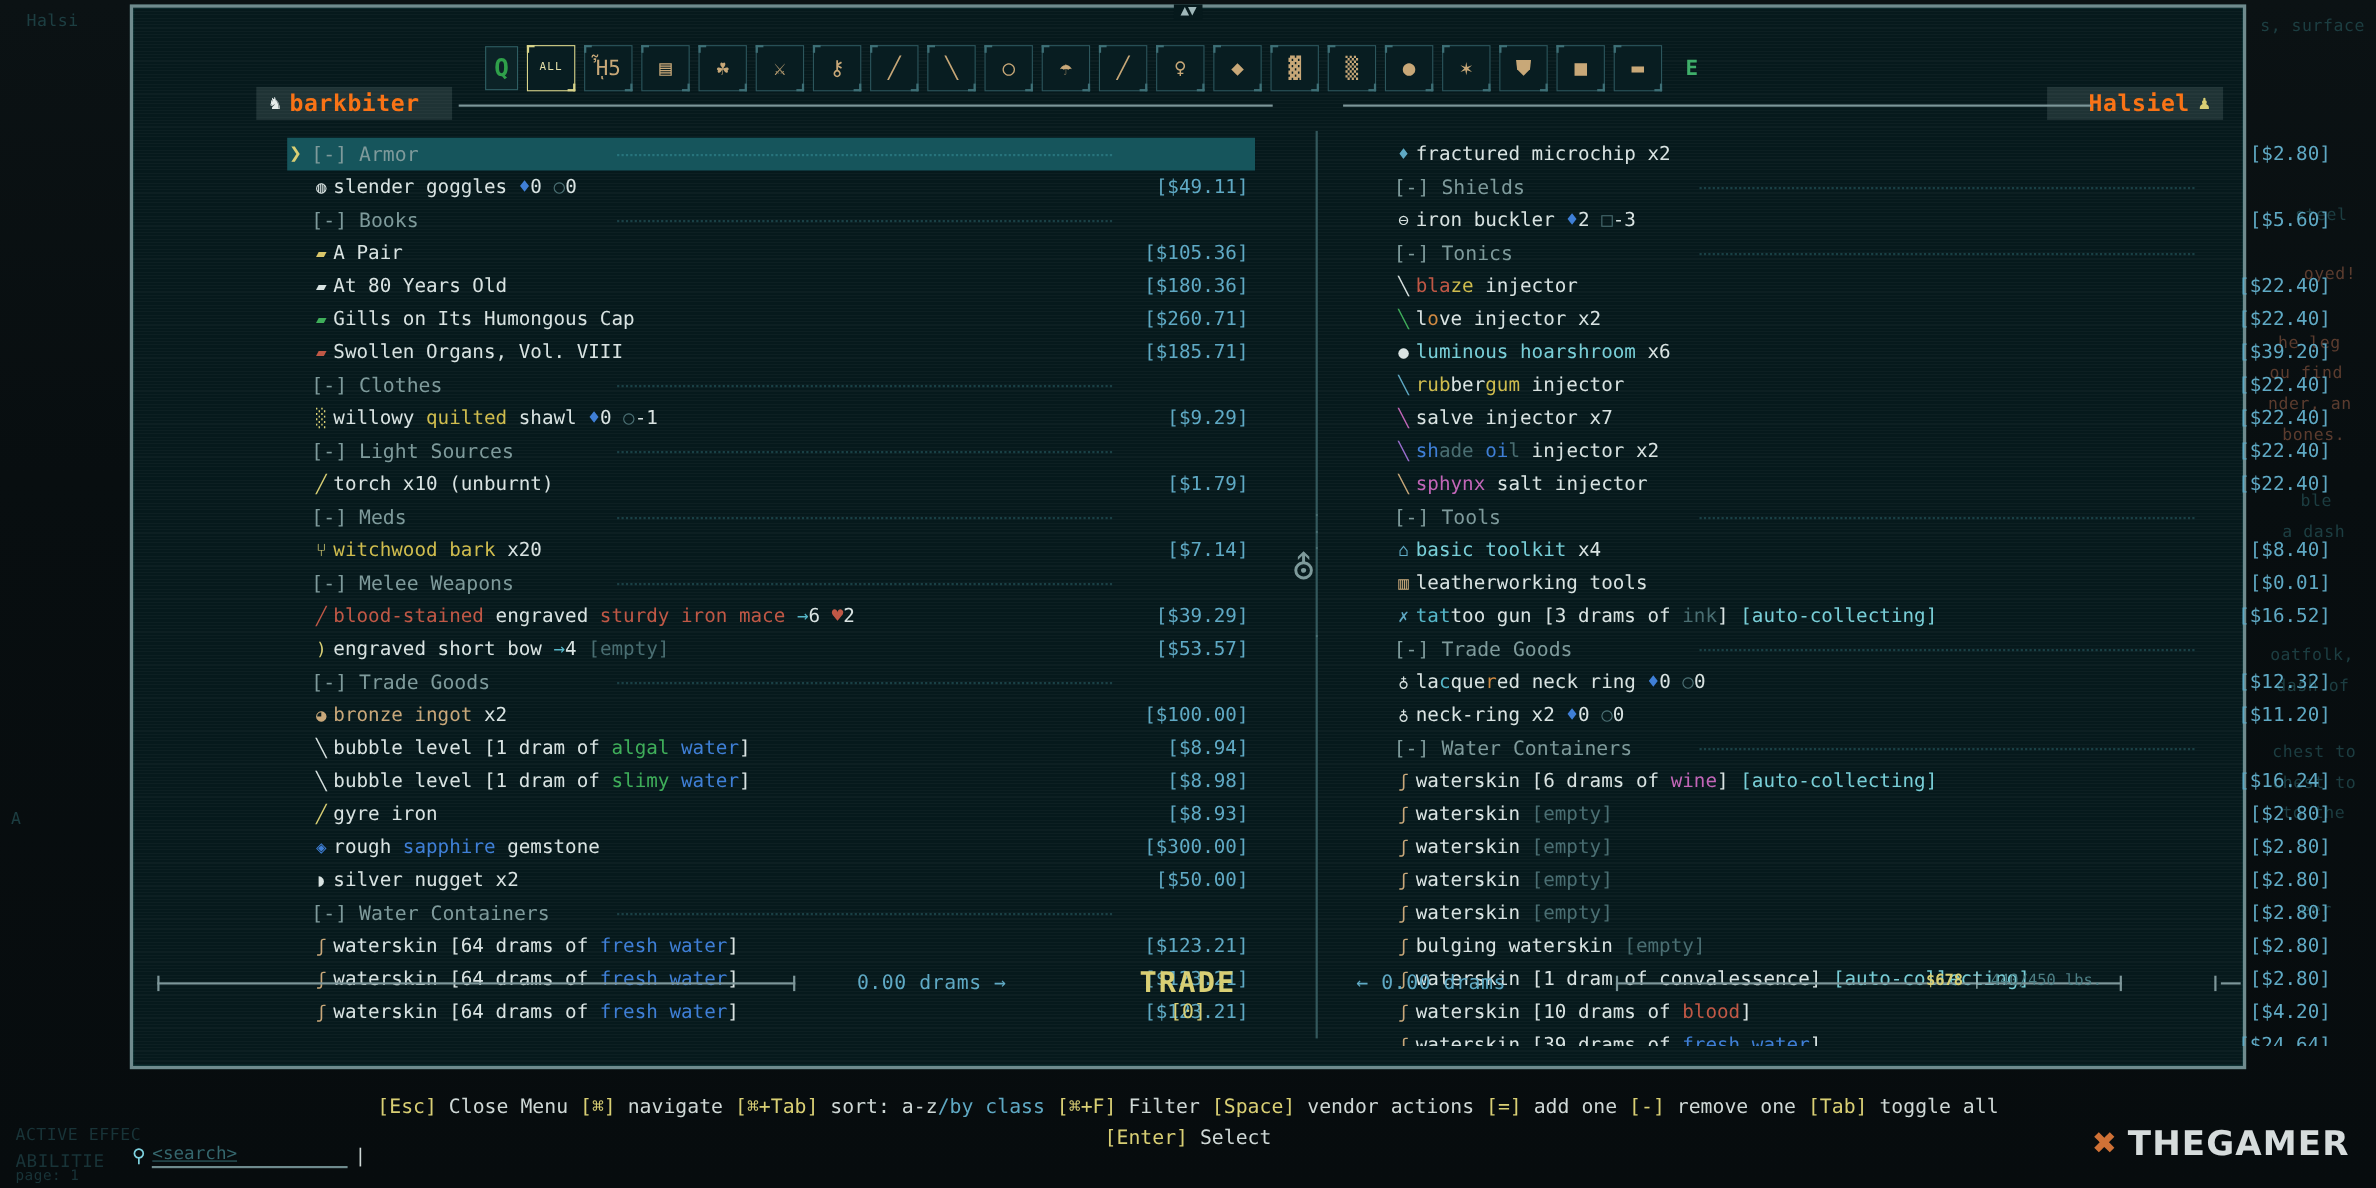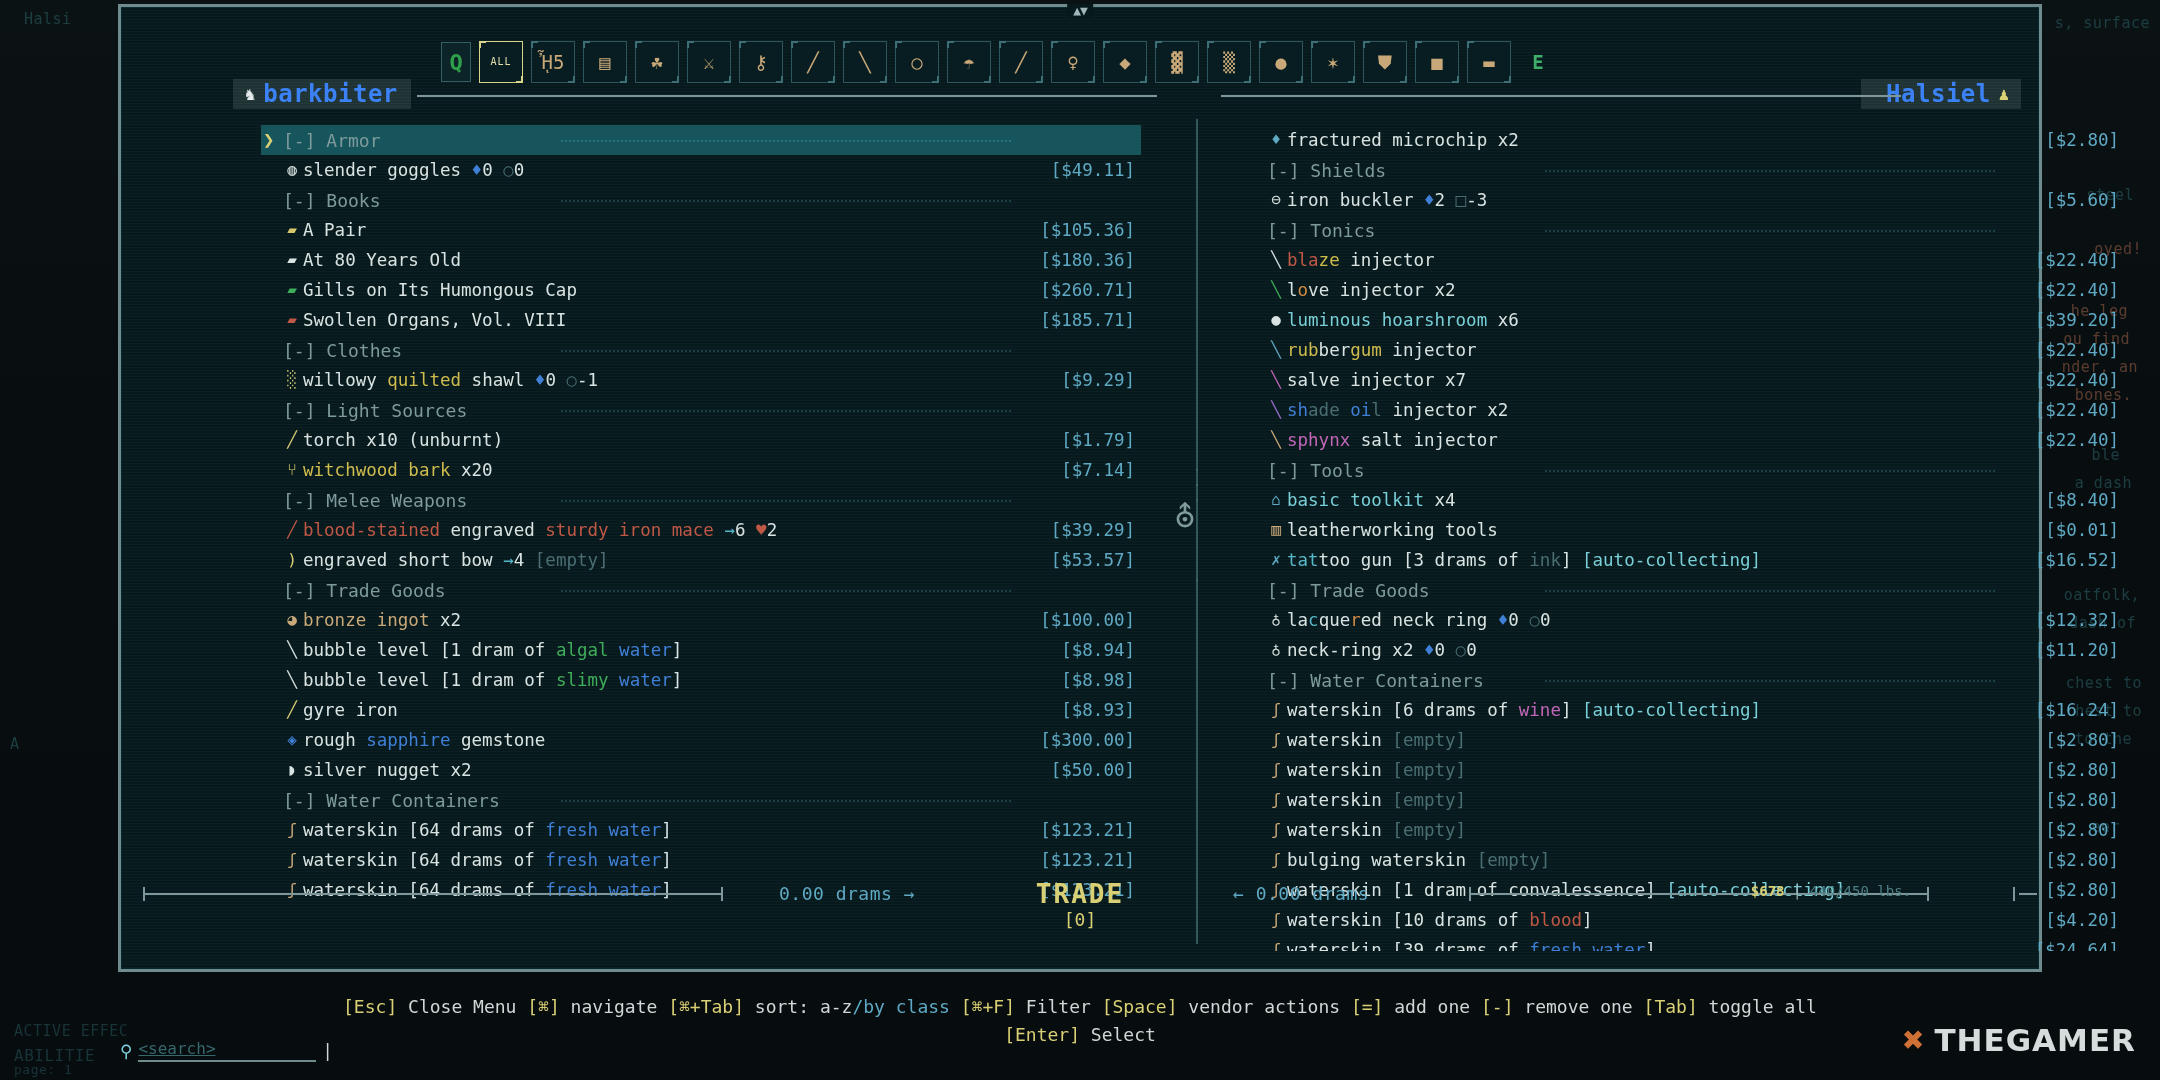--- a/index.html
+++ b/index.html
@@ -98,21 +98,21 @@
   }
 
   
   .panel-head {
     position:absolute; height:30px;
     display:flex; align-items:center; gap:8px;
     background:rgba(150,170,170,.18);
     padding:0 12px;
   }
   .panel-head .name {
-    color:#3b82f6; font-size:24px; font-weight:bold; letter-spacing:.5px;
+    color:#f97316; font-size:21px; font-weight:bold; letter-spacing:.5px;
   }
   .head-rule {
     position:absolute; height:2px; background:#7d9699; top:88px;
   }
 
   
   .col {
     position:absolute;
     top:118px;
     width:880px;
@@ -456,20 +456,24 @@
         </div>
         <div class="row cat">
           <span>[-] Light Sources</span>
           <span class="leader"></span>
         </div>
         <div class="row">
           <span class="glyph" style="color: rgb(217, 207, 116);">╱</span>
           <span class="txt"><span class="w">torch x10 (unburnt)</span></span>
           <span class="price">[$1.79]</span>
         </div>
+        <div class="row cat">
+          <span>[-] Meds</span>
+          <span class="leader"></span>
+        </div>
         <div class="row">
           <span class="glyph" style="color: rgb(217, 207, 116);">⑂</span>
           <span class="txt"><span class="ye">witchwood bark</span><span class="w"> x20</span></span>
           <span class="price">[$7.14]</span>
         </div>
         <div class="row cat">
           <span>[-] Melee Weapons</span>
           <span class="leader"></span>
         </div>
         <div class="row">

